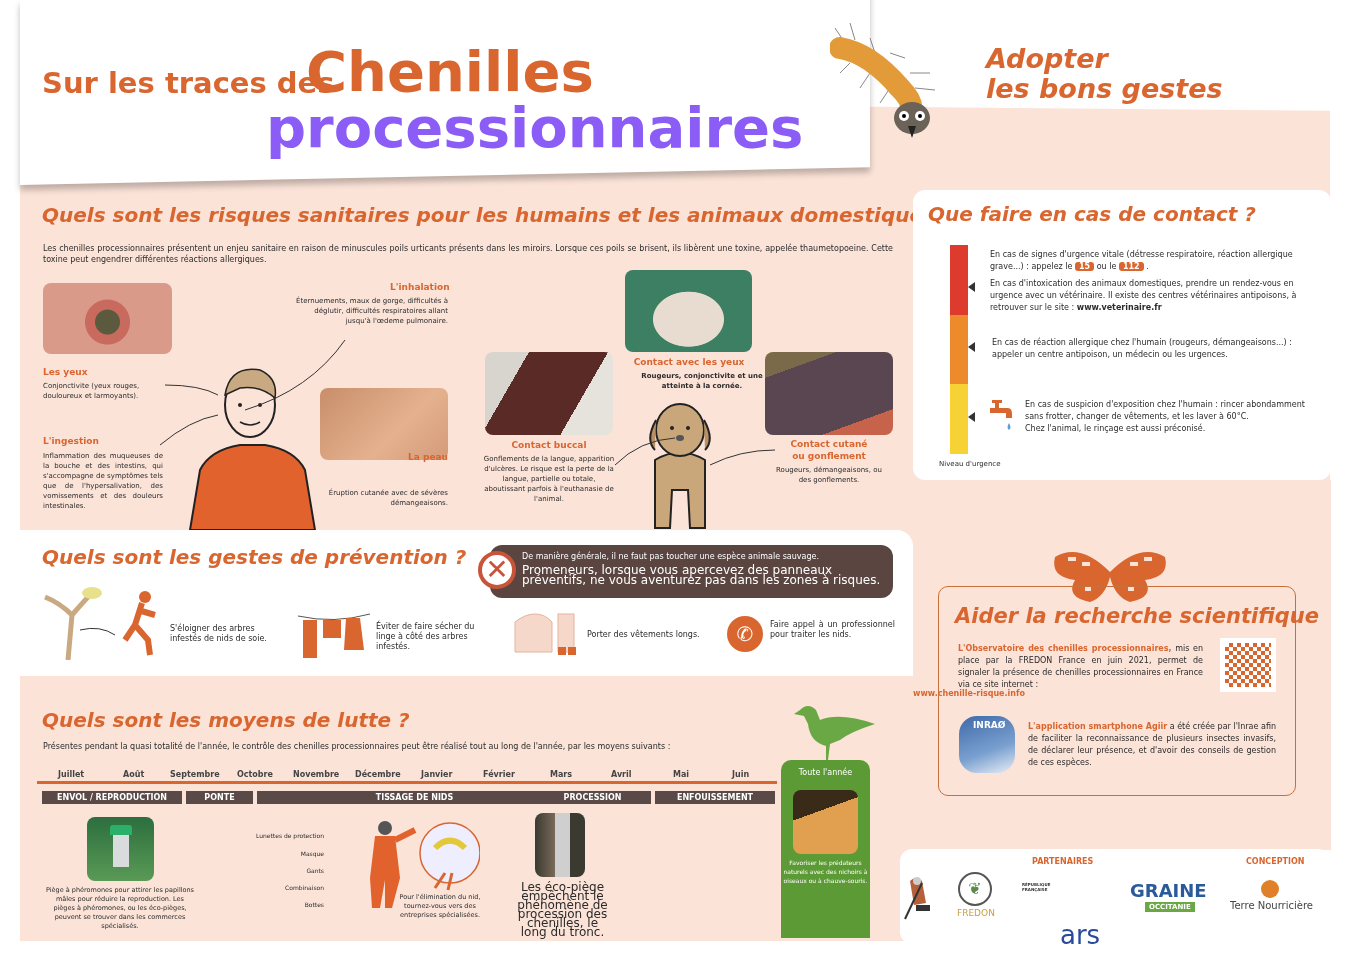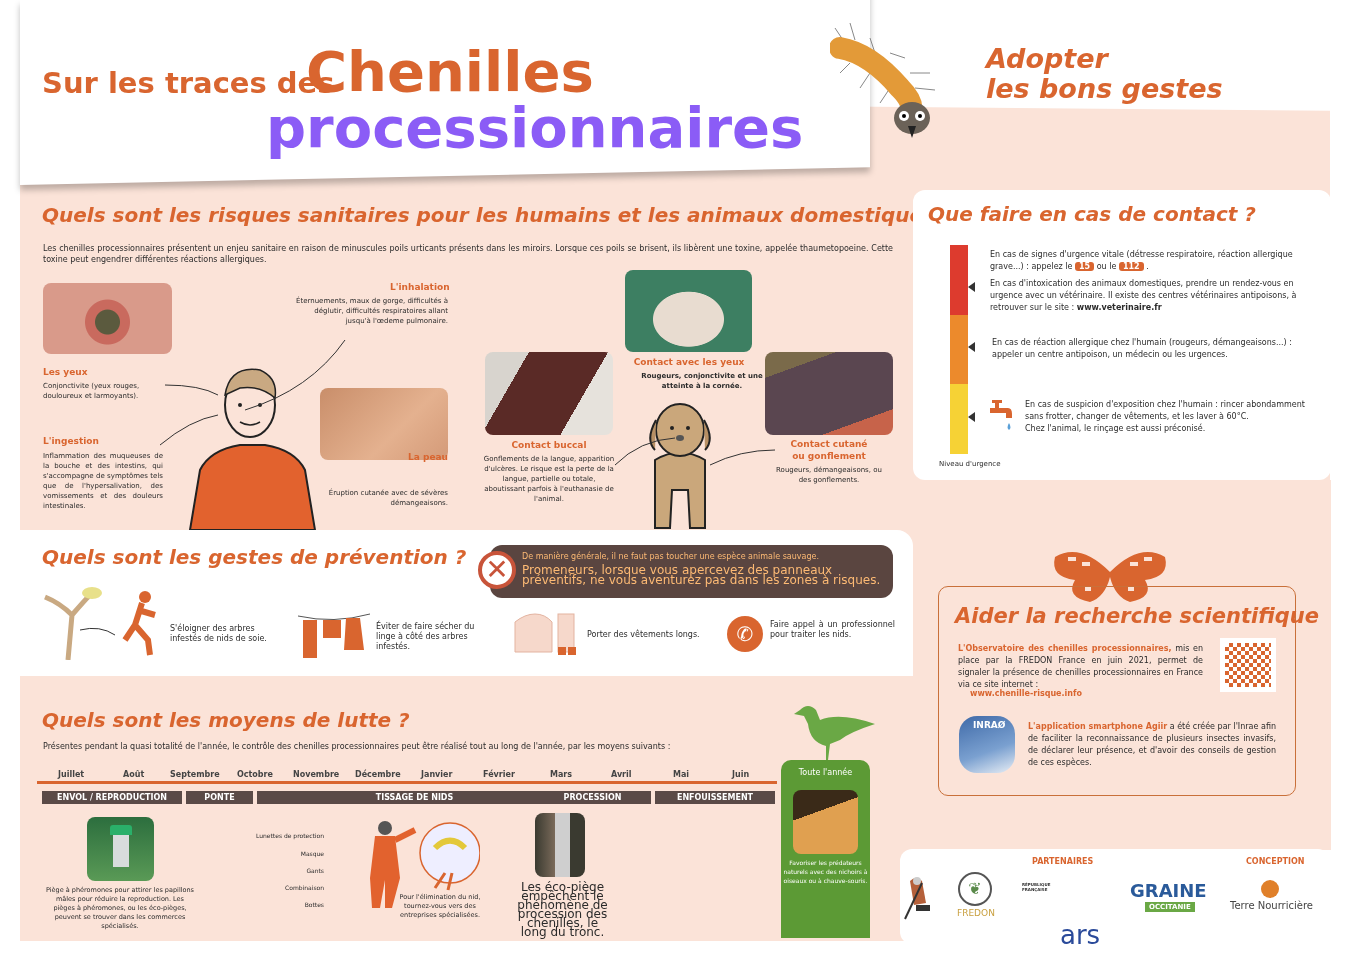--- a/index.html
+++ b/index.html
@@ -15,21 +15,21 @@
   
   #pink-top { left: 20px; top: 105px; width: 1310px; height: 440px; background: #fbe3d8; transform: skewY(0.5deg); }
   #white-card { left: 20px; top: 0; width: 850px; height: 185px; background: #fff; transform: skewY(-1.2deg); transform-origin: left bottom; box-shadow: 0 5px 6px rgba(0,0,0,0.25); }
 
   
   #contact-panel { left: 913px; top: 190px; width: 418px; height: 290px; background: #fff; border-radius: 12px; }
   .urg-bar { position: absolute; width: 18px; }
 
   
   #prev-panel { left: 20px; top: 530px; width: 893px; height: 140px; background: #fff; border-radius: 0 16px 16px 0; }
-  #warn-box { left: 490px; top: 545px; width: 403px; height: 53px; background: #5a4540; border-radius: 12px; color: #fdba74; padding: 7px 10px 4px 32px; }
+  #warn-box { left: 490px; top: 545px; width: 403px; height: 53px; background: #5a4540; border-radius: 12px; color: #ffffff; padding: 7px 10px 4px 32px; }
 
   
   #lutte-panel { left: 20px; top: 676px; width: 893px; height: 265px; background: #fbe3d8; }
   .month { position: absolute; top: 770px; font-size: 8px; font-weight: bold; color: #444; }
   .phase { position: absolute; top: 791px; height: 13px; background: #5a4a47; color: #fff; font-size: 8px; font-weight: bold; text-align: center; line-height: 13px; }
   #green-col { left: 781px; top: 760px; width: 89px; height: 178px; background: #5c9a35; border-radius: 10px 10px 0 0; }
 
   
   #research-right { left: 913px; top: 480px; width: 418px; height: 370px; background: #fbe3d8; }
   #research-box { left: 938px; top: 586px; width: 358px; height: 210px; border: 1.5px solid #c9703a; border-radius: 10px; }
@@ -259,21 +259,21 @@
       <rect x="35" y="45" width="6" height="4"></rect>
       <rect x="78" y="45" width="6" height="4"></rect>
     </g>
 </svg>
 <div id="research-box" class="abs"></div>
 <div class="abs h-ital" style="left:955px;top:604px;font-size:21px;">Aider la recherche scientifique</div>
 <div class="abs" style="left:958px;top:643px;width:245px;font-size:8px;line-height:12px;text-align:justify;">
   <b class="orange">L'Observatoire des chenilles processionnaires,</b>
   <span>mis en place par la FREDON France en juin 2021, permet de signaler la présence de chenilles processionnaires en France via ce site internet :</span>
 </div>
-<div class="abs orange" style="left:970px;top:689px;font-size:8px;font-weight:bold;">www.chenille-risque.info</div>
+<div class="abs orange" style="left:913px;top:689px;font-size:8px;font-weight:bold;">www.chenille-risque.info</div>
 <div class="abs" style="left:1220px;top:638px;width:56px;height:54px;background:#fff;padding:5px;">
   <div style="width:100%;height:100%;background:repeating-conic-gradient(#d9652f 0 25%, #fff 0 50%) 0 0/8px 8px;"></div>
 </div>
 <div class="abs" style="left:959px;top:716px;width:56px;height:57px;border-radius:18px;background:linear-gradient(160deg,#3f6aa8,#7aa0d0 60%,#e8eef5);color:#fff;font-size:9px;font-weight:bold;padding:4px 0 0 14px;">INRAØ</div>
 <div class="abs" style="left:1028px;top:721px;width:248px;font-size:8px;line-height:12px;text-align:justify;">
   <b class="orange">L'application smartphone Agiir</b>
   <span>a été créée par l'Inrae afin de faciliter la reconnaissance de plusieurs insectes invasifs, de déclarer leur présence, et d'avoir des conseils de gestion de ces espèces.</span>
 </div>
 
 <div id="partners" class="abs"></div>

